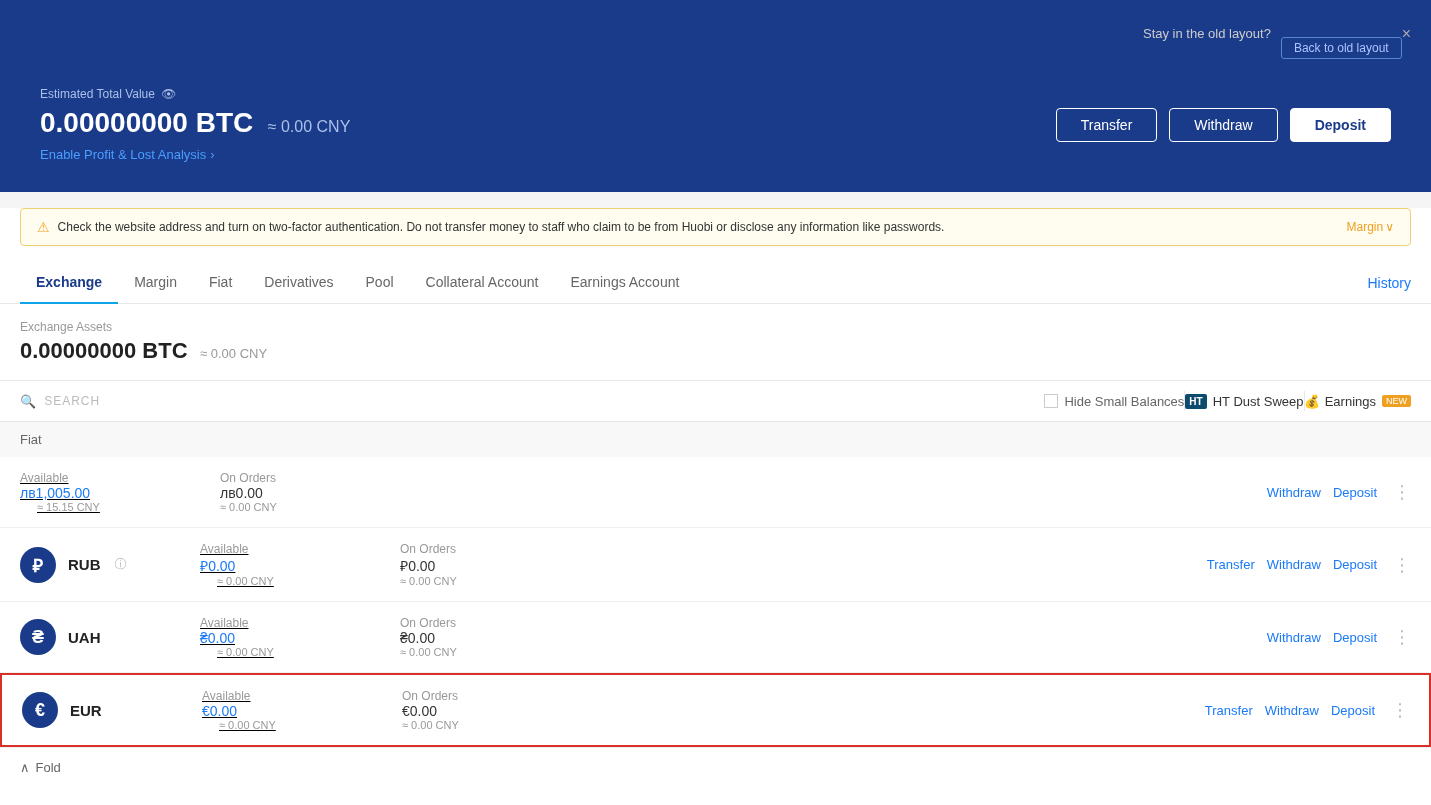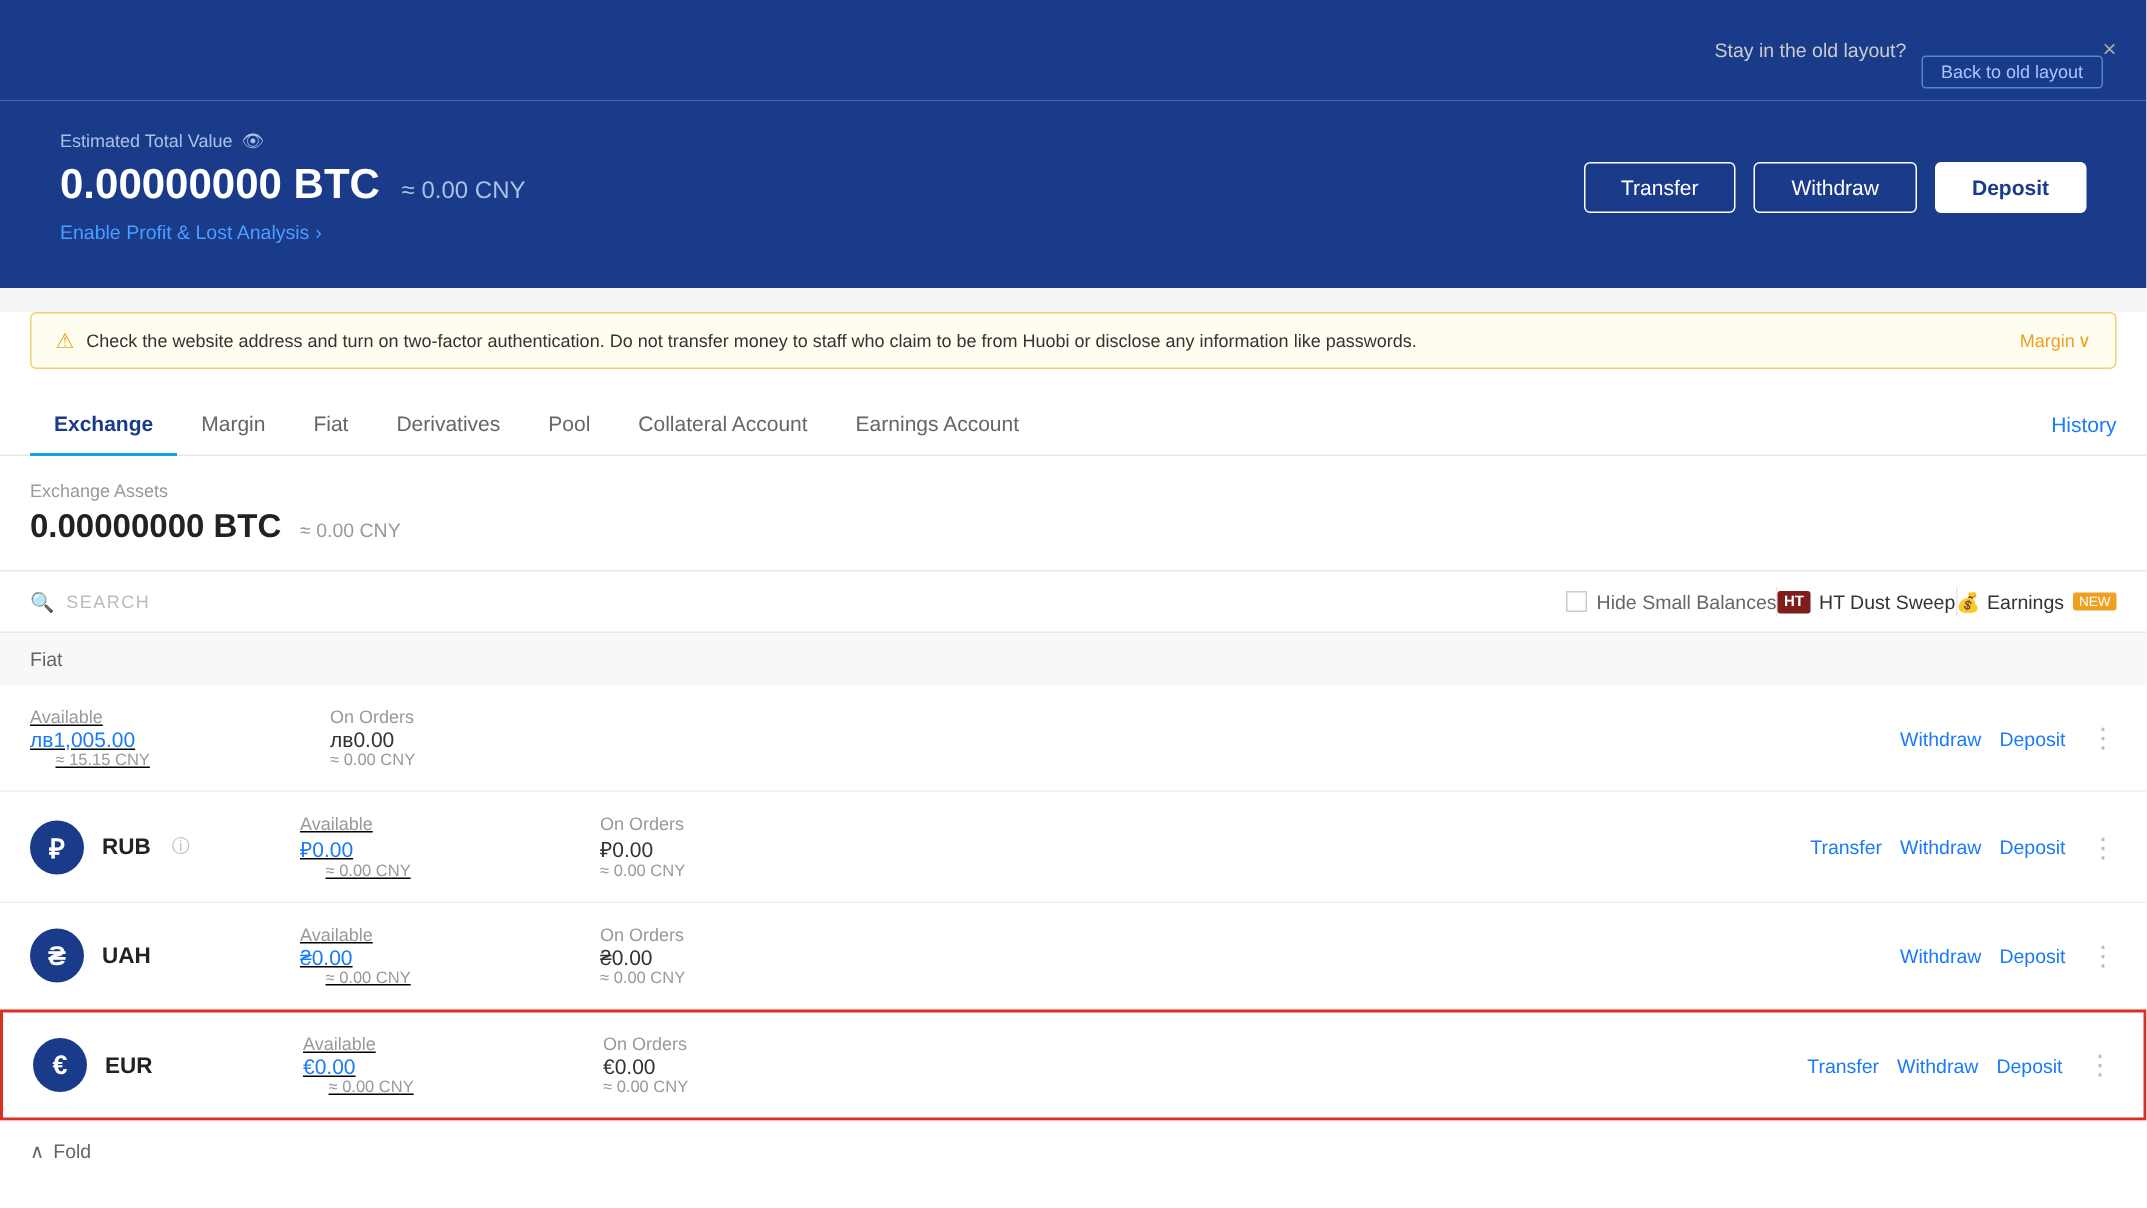--- a/index.html
+++ b/index.html
@@ -95,21 +95,21 @@
 
     
     .controls { display: flex; align-items: center; padding: 10px 20px; margin: 0 0 0; border: 1px solid #e8e8e8; border-left: none; border-right: none; }
     .search-box { display: flex; align-items: center; gap: 8px; color: #bbb; font-size: 13px; cursor: text; }
     .search-icon { color: #bbb; }
     .search-text { color: #bbb; letter-spacing: 1px; font-size: 12px; }
     .controls-right { margin-left: auto; display: flex; align-items: center; }
     .hide-small { display: flex; align-items: center; gap: 6px; font-size: 13px; color: #666; cursor: pointer; }
     .checkbox { width: 14px; height: 14px; border: 1px solid #ccc; display: inline-block; }
     .dust-sweep { display: flex; align-items: center; gap: 6px; font-size: 13px; color: #333; cursor: pointer; }
-    .ht-badge { background: #7f1d1d; color: #fff; font-size: 10px; font-weight: 700; padding: 2px 4px; border-radius: 2px; }
+    .ht-badge { background: #0c4a6e; color: #fff; font-size: 10px; font-weight: 700; padding: 2px 4px; border-radius: 2px; }
     .earnings-btn { display: flex; align-items: center; gap: 4px; font-size: 13px; color: #333; cursor: pointer; }
     .new-badge { background: #f0a020; color: #fff; font-size: 9px; padding: 1px 4px; border-radius: 2px; margin-left: 2px; }
     .divider-v { width: 1px; height: 20px; background: #e8e8e8; }
 
     
     .asset-table { width: 100%; }
     .fiat-header { background: #f8f8f8; padding: 10px 20px; font-size: 13px; color: #666; font-weight: 500; }
 
     .asset-row {
       display: flex;

